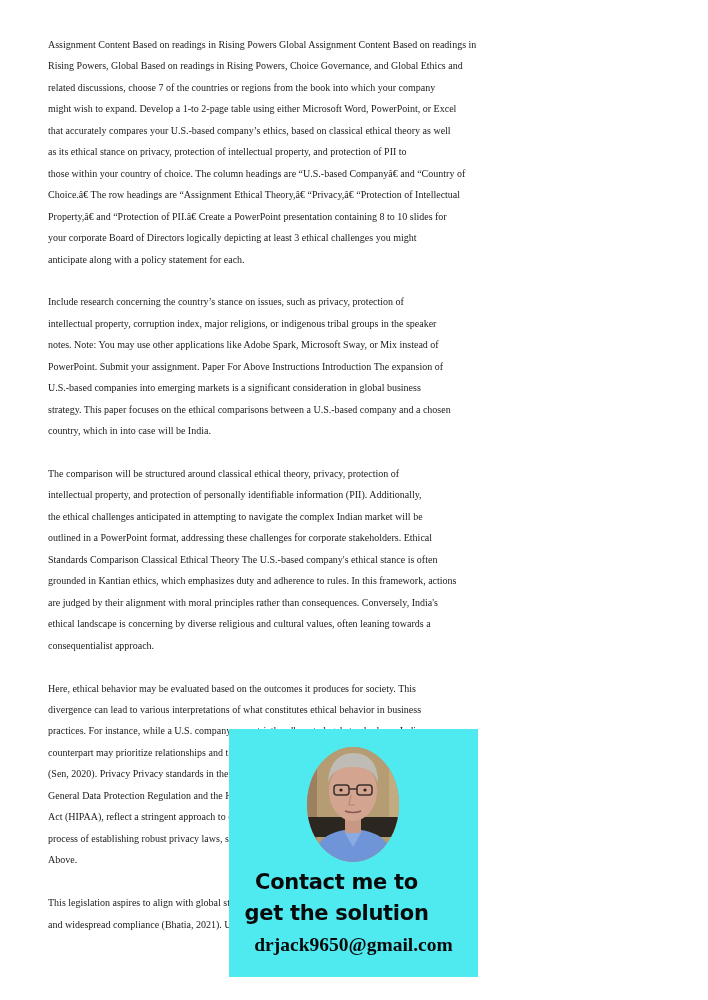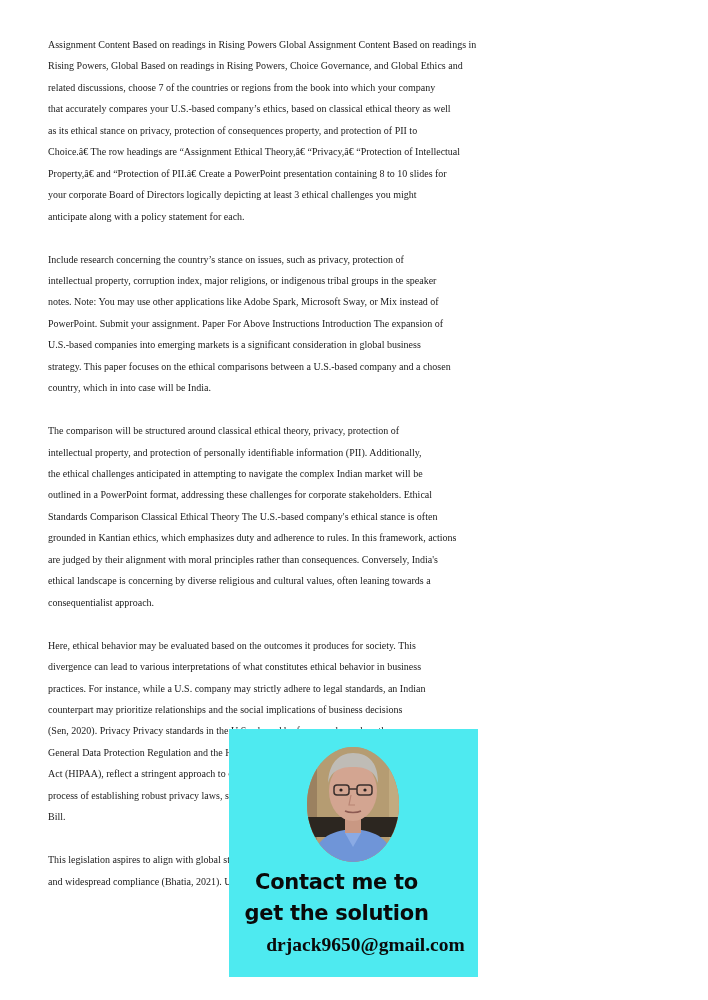--- a/index.html
+++ b/index.html
@@ -27,34 +27,36 @@
   .photo svg { width: 100%; height: 100%; display: block; }
   .ad-headline {
     position: absolute; left: 0; top: 138px; width: 215px;
     text-align: center; font-family: "DejaVu Sans", sans-serif;
     font-weight: bold; font-size: 21px; line-height: 31px; color: #0a0a0a;
     letter-spacing: -0.3px;
   }
   .ad-email {
     position: absolute; left: 0; top: 203px; width: 249px;
     text-align: center; font-family: "Liberation Serif", "DejaVu Serif", serif;
-    font-weight: bold; font-size: 19.5px; line-height: 26px; color: #0a0a0a; padding-left: 12px;
+    font-weight: bold; font-size: 19.5px; line-height: 26px; color: #0a0a0a;
   }
 </style>
 </head>
 <body>
 
 <div class="page">
   <div class="doc" id="doc">
       <p class="para">
         <span class="line">Assignment Content Based on readings in Rising Powers Global Assignment Content Based on readings in</span>
         <span class="line">Rising Powers, Global Based on readings in Rising Powers, Choice Governance, and Global Ethics and</span>
         <span class="line">related discussions, choose 7 of the countries or regions from the book into which your company</span>
+        <span class="line">might wish to expand. Develop a 1-to 2-page table using either Microsoft Word, PowerPoint, or Excel</span>
         <span class="line">that accurately compares your U.S.-based company’s ethics, based on classical ethical theory as well</span>
-        <span class="line">as its ethical stance on privacy, protection of consequences property, and protection of PII to</span>
+        <span class="line">as its ethical stance on privacy, protection of intellectual property, and protection of PII to</span>
+        <span class="line">those within your country of choice. The column headings are “U.S.-based Companyâ€ and “Country of</span>
         <span class="line">Choice.â€ The row headings are “Assignment Ethical Theory,â€ “Privacy,â€ “Protection of Intellectual</span>
         <span class="line">Property,â€ and “Protection of PII.â€ Create a PowerPoint presentation containing 8 to 10 slides for</span>
         <span class="line">your corporate Board of Directors logically depicting at least 3 ethical challenges you might</span>
         <span class="line">anticipate along with a policy statement for each.</span>
       </p>
       <p class="para">
         <span class="line">Include research concerning the country’s stance on issues, such as privacy, protection of</span>
         <span class="line">intellectual property, corruption index, major religions, or indigenous tribal groups in the speaker</span>
         <span class="line">notes. Note: You may use other applications like Adobe Spark, Microsoft Sway, or Mix instead of</span>
         <span class="line">PowerPoint. Submit your assignment. Paper For Above Instructions Introduction The expansion of</span>
@@ -75,21 +77,21 @@
       </p>
       <p class="para">
         <span class="line">Here, ethical behavior may be evaluated based on the outcomes it produces for society. This</span>
         <span class="line">divergence can lead to various interpretations of what constitutes ethical behavior in business</span>
         <span class="line">practices. For instance, while a U.S. company may strictly adhere to legal standards, an Indian</span>
         <span class="line">counterpart may prioritize relationships and the social implications of business decisions</span>
         <span class="line">(Sen, 2020). Privacy Privacy standards in the U.S., shaped by frameworks such as the</span>
         <span class="line">General Data Protection Regulation and the Health Insurance Portability and Accountability</span>
         <span class="line">Act (HIPAA), reflect a stringent approach to data privacy. In contrast, India is in the</span>
         <span class="line">process of establishing robust privacy laws, such as the Personal Data Protection</span>
-        <span class="line">Bill.</span>
+        <span class="line">Above.</span>
       </p>
       <p class="para">
         <span class="line">This legislation aspires to align with global standards, yet gaps persist in enforcement</span>
         <span class="line">and widespread compliance (Bhatia, 2021). U.S. companies must navigate the evolving Indian</span>
       </p>
     </div>
 
   <div class="ad">
     <div class="photo">
       <svg viewBox="0 0 92 115" preserveAspectRatio="none">

